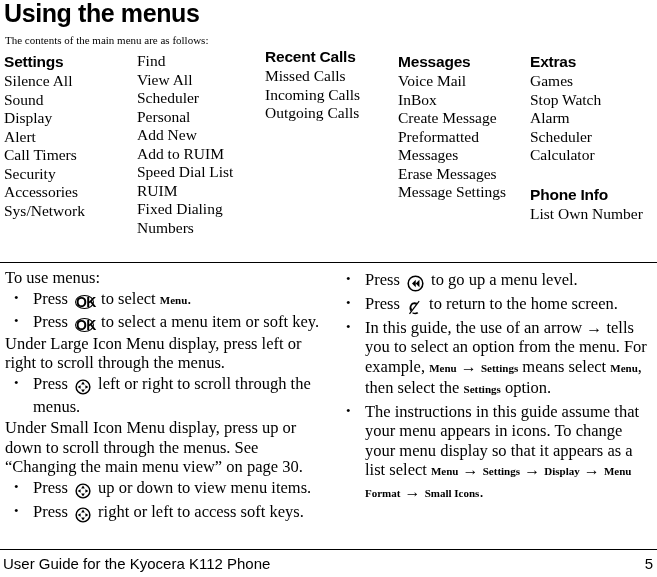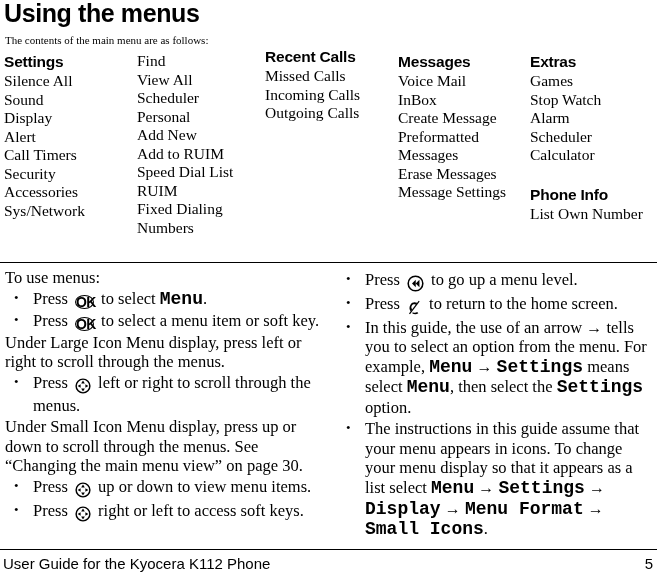--- a/index.html
+++ b/index.html
@@ -102,23 +102,23 @@
   }
   .bullet-row::before {
     content: "\2022";
     position: absolute;
     left: 9px;
     top: -1px;
     font-size: 13px;
   }
 
   .bold-sans {
-    font-family: Liberation Mono, monospace;
+    font-family: Liberation Serif, serif;
     font-weight: bold;
-    font-size: 18px;
+    font-size: 11px;
   }
   .arrow { font-size: 16px; }
 
   
   .key-icon {
     display: inline-block;
     vertical-align: -3px;
     margin: 0 3px;
   }
   .icon-ok {

